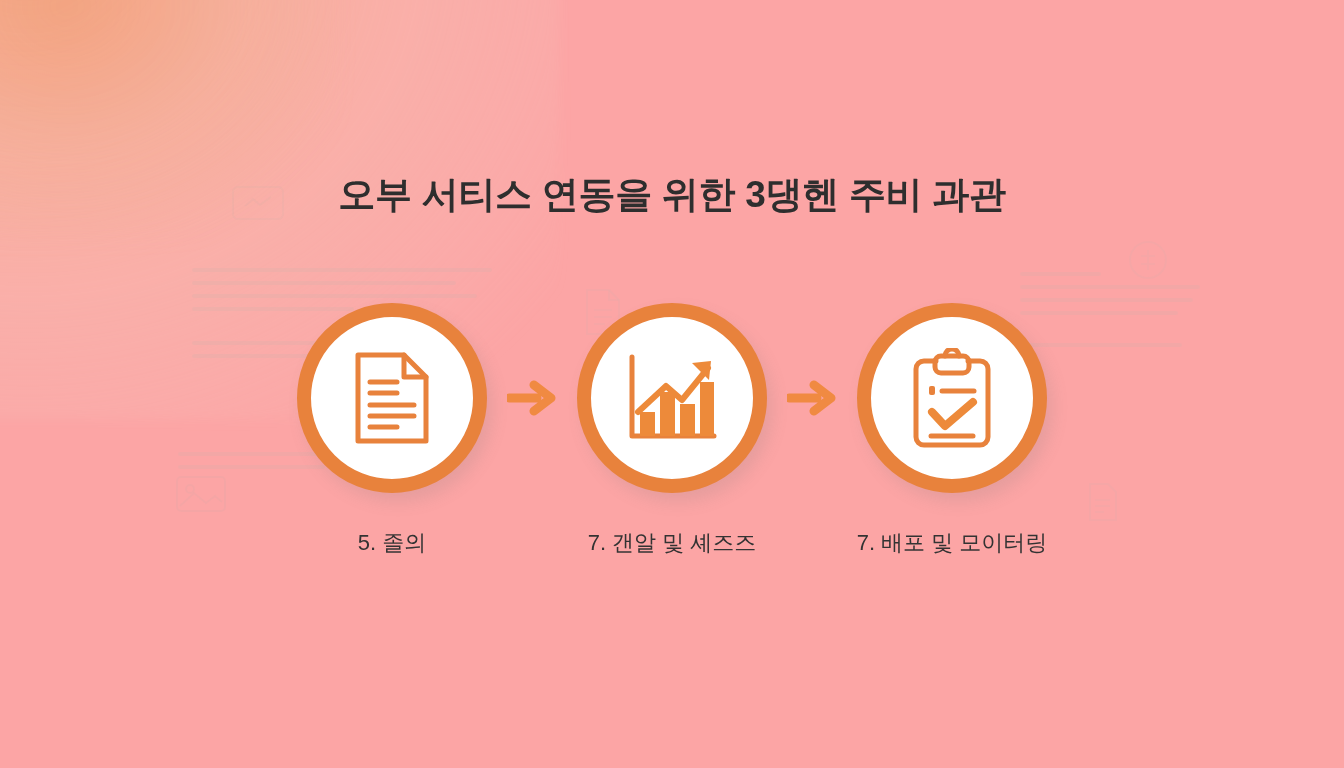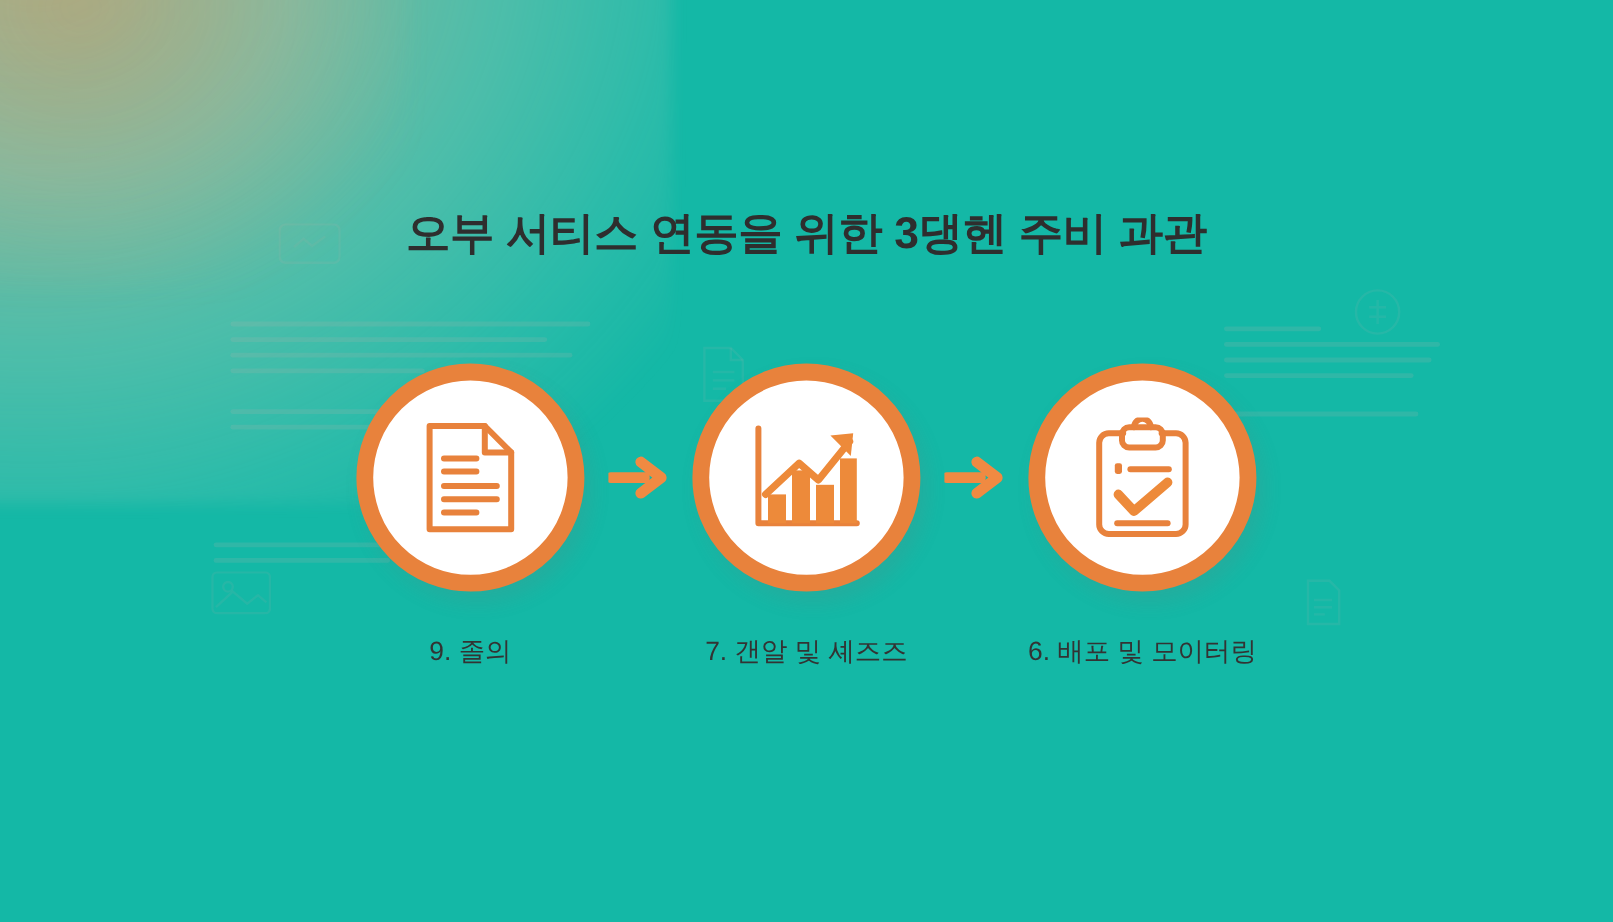--- a/index.html
+++ b/index.html
@@ -11,21 +11,21 @@
 
   body {
     font-family:"Liberation Sans", sans-serif;
     background:#F2F3F3;
     position:relative;
   }
 
   
   #slide {
     position:absolute; inset:0;
-    background:#14b8a6;
+    background:#fca5a5;
     overflow:hidden;
   }
 
   .bg-glow {
     position:absolute;
     left:-200px; top:-260px;
     width:760px; height:680px;
     background:radial-gradient(ellipse at 30% 30%,
         rgba(240,170,120,0.62) 0%,
         rgba(242,186,150,0.46) 28%,
@@ -197,21 +197,21 @@
     <div class="step">
       <div class="circle">
         <span>
           <svg width="76" height="94" viewBox="0 0 76 94">
             <path d="M4 4 H50 L72 26 V90 H4 Z" fill="none" stroke="#E8823C" stroke-width="5" stroke-linejoin="round" stroke-linecap="round"></path>
             <path d="M50 4 V26 H72" fill="none" stroke="#E8823C" stroke-width="5" stroke-linejoin="round" stroke-linecap="round"></path>
             <path d="M16 31 H43 M16 42 H43 M16 54 H60 M16 65 H60 M16 76 H43" stroke="#E8823C" stroke-width="5" stroke-linecap="round"></path>
           </svg>
         </span>
       </div>
-      <div class="step-label">9. 졸의</div>
+      <div class="step-label">5. 졸의</div>
     </div>
 
     <div class="arrow">
       <span>
         <svg width="50" height="36" viewBox="0 0 50 36">
           <path d="M2 18 H30 M27 5 L44 18 L27 31" fill="none" stroke="#F08A42" stroke-width="9" stroke-linecap="round" stroke-linejoin="round"></path>
         </svg>
       </span>
     </div>
 
@@ -248,17 +248,17 @@
                      A8 8 0 0 0 77 89 V21 A8 8 0 0 0 69 13 H57" fill="none" stroke="#E8823C" stroke-width="5" stroke-linejoin="round" stroke-linecap="round"></path>
             <rect x="24" y="8" width="34" height="17" rx="6" fill="none" stroke="#E8823C" stroke-width="5"></rect>
             <path d="M34 8 A7 7 0 0 1 48 8" fill="none" stroke="#E8823C" stroke-width="5" stroke-linecap="round"></path>
             <rect x="18" y="38" width="6" height="9" rx="2" fill="#E8823C"></rect>
             <path d="M31 43 H63" stroke="#E8823C" stroke-width="5" stroke-linecap="round"></path>
             <path d="M21 64 L34 78 L62 54" fill="none" stroke="#ED8A3A" stroke-width="8" stroke-linecap="round" stroke-linejoin="round"></path>
             <path d="M20 88 H62" stroke="#E8823C" stroke-width="5" stroke-linecap="round"></path>
           </svg>
         </span>
       </div>
-      <div class="step-label">6. 배포 및 모이터링</div>
+      <div class="step-label">7. 배포 및 모이터링</div>
     </div>
 
   </div>
 </div>
 
 </body></html>

